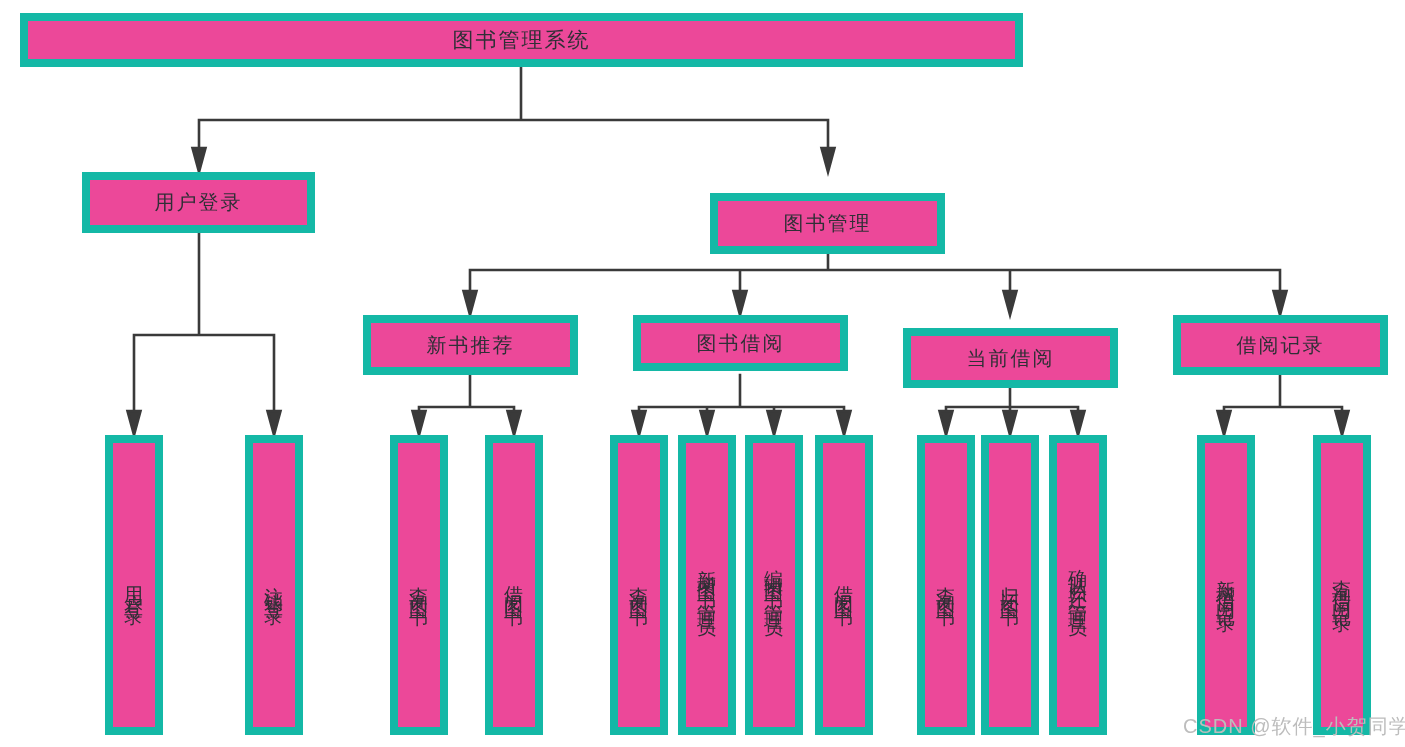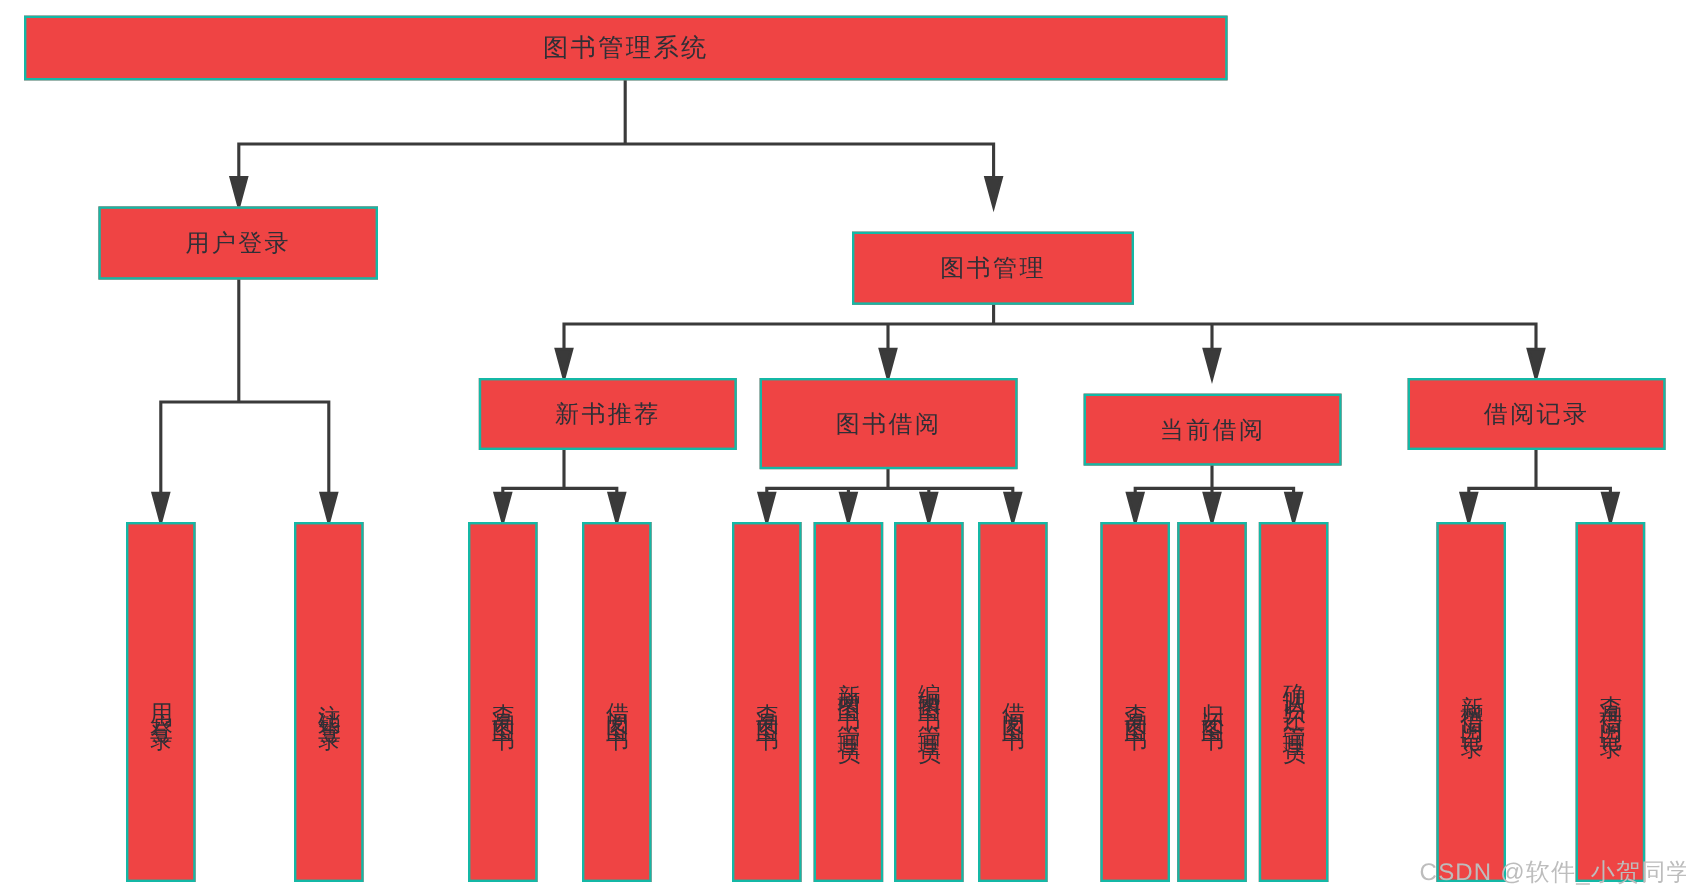--- a/index.html
+++ b/index.html
@@ -2,44 +2,44 @@
 <html><head>
 <meta charset="utf-8">
 <style>
   html,body{margin:0;padding:0;background:#ffffff;}
   body{font-family:"Liberation Sans","DejaVu Sans",sans-serif;}
   #canvas{position:relative;width:1405px;height:747px;background:#ffffff;overflow:hidden;}
   #wires{position:absolute;left:0;top:0;width:1405px;height:747px;}
   .node{
     position:absolute;
     box-sizing:border-box;
-    background:#ef4444;
-    border:2px solid #14b8a6;
+    background:#ec4899;
+    border:8px solid #14b8a6;
     display:flex;
     align-items:center;
     justify-content:center;
     color:#2f2f36;
     z-index:2;
   }
   .hlabel{font-size:20px;letter-spacing:2px;white-space:nowrap;}
   .vnode{top:435px;width:58px;height:300px;}
   .vlabel{
     writing-mode:vertical-rl;
     text-orientation:upright;
     font-size:19px;
     letter-spacing:7px;
     line-height:1;
     white-space:nowrap;
   }
   #n-root{left:20px;top:13px;width:1003px;height:54px;}
   #n-root .hlabel{font-size:21px;}
   #n-user-login{left:82px;top:172px;width:233px;height:61px;}
   #n-book-mgmt{left:710px;top:172px;width:235px;height:61px;margin-top:21px;}
-  #n-new-book{left:363px;top:315px;width:215px;height:60px;margin-left:36px;}
-  #n-book-borrow{left:633px;top:315px;width:215px;height:76px;}
+  #n-new-book{left:363px;top:315px;width:215px;height:60px;}
+  #n-book-borrow{left:633px;top:315px;width:215px;height:56px;}
   #n-current-borrow{left:903px;top:328px;width:215px;height:60px;}
   #n-borrow-records{left:1173px;top:315px;width:215px;height:60px;}
   #n-l4-user-login{left:105px;}
   #n-l4-logout{left:245px;}
   #n-l4-nb-query{left:390px;}
   #n-l4-nb-borrow{left:485px;}
   #n-l4-bb-query{left:610px;}
   #n-l4-bb-add{left:678px;}
   #n-l4-bb-edit{left:745px;}
   #n-l4-bb-borrow{left:815px;}

